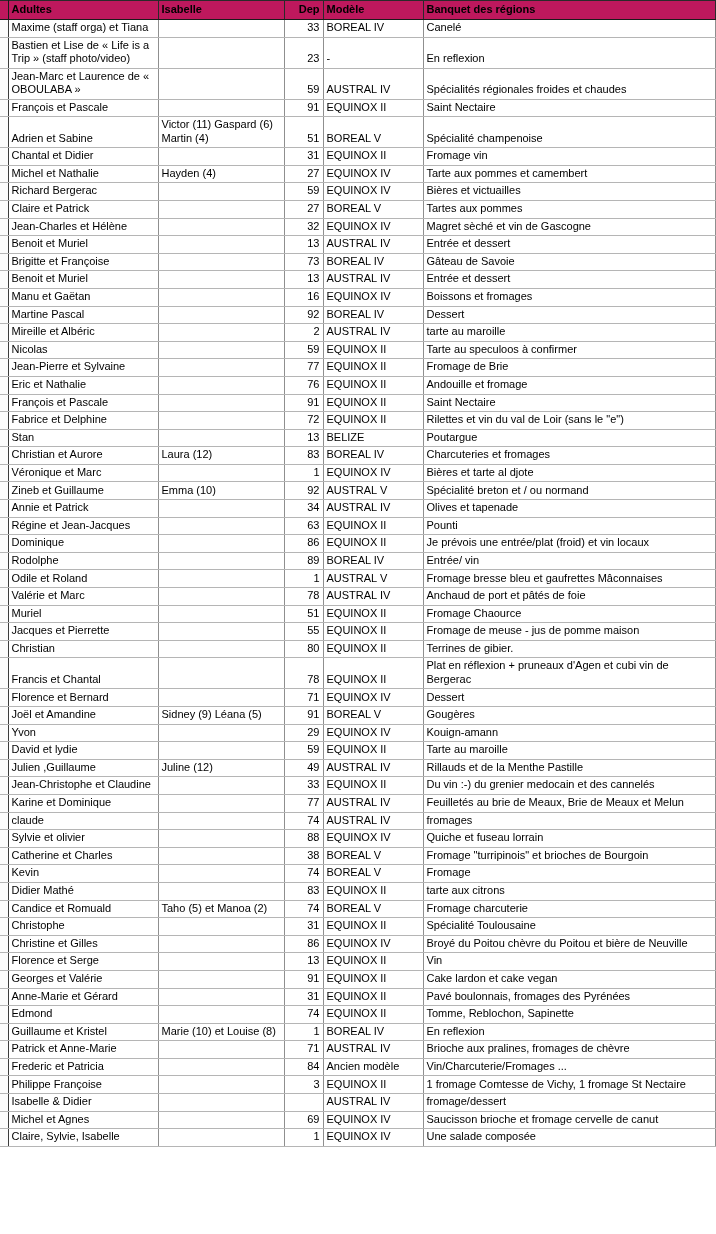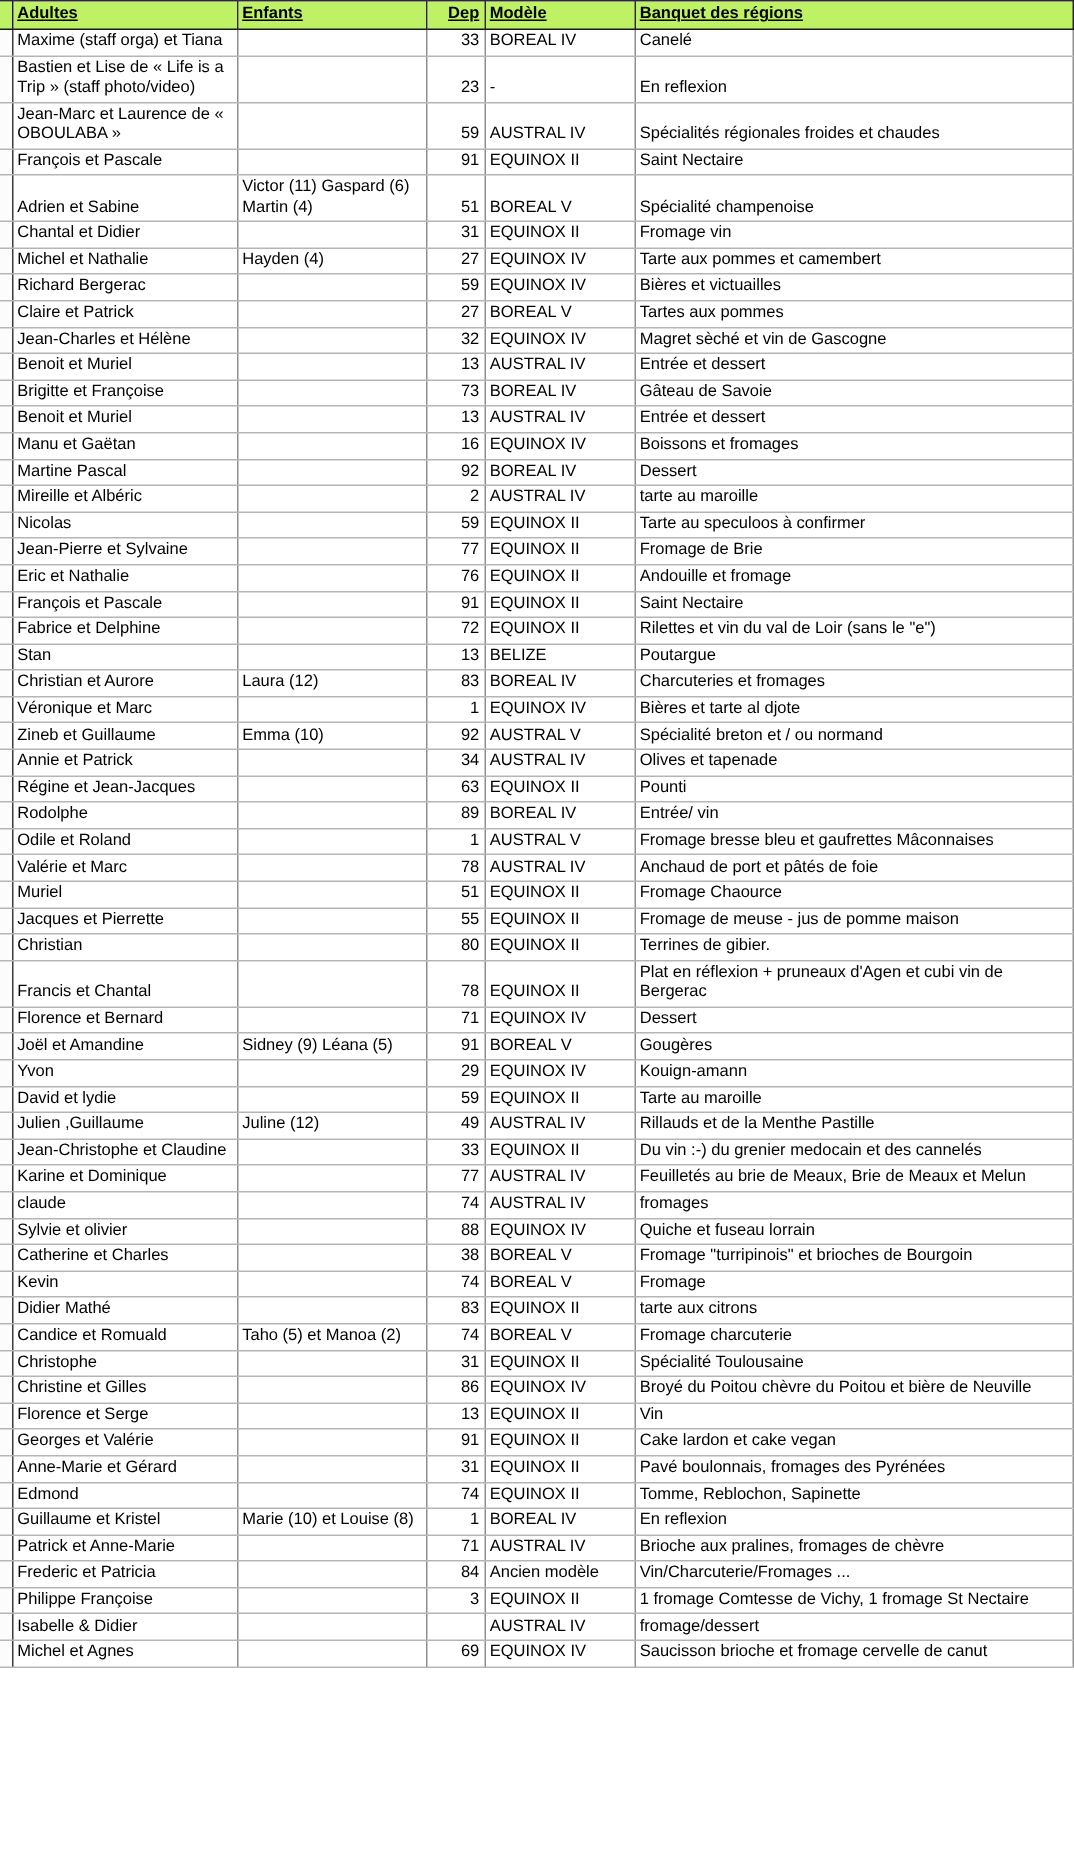--- a/index.html
+++ b/index.html
@@ -20,30 +20,29 @@
   th, td {
     box-sizing: border-box;
     font-size: 11px;
     line-height: 13.5px;
     padding: 1px 2px 2px 3px;
     vertical-align: bottom;
     overflow: hidden;
     word-wrap: break-word;
   }
   thead th {
-    background: #bef264;
+    background: #be185d;
     font-weight: bold;
     text-align: left;
     vertical-align: middle;
     border-top: 1px solid #2a2a2a;
     border-bottom: 1px solid #1a1a1a;
     border-right: 1px solid #2a2a2a;
     height: 19px;
     padding-top: 2px;
-    text-decoration: underline;
   }
   tbody td {
     border-right: 1px solid #8f8f8f;
     border-bottom: 1px solid #b5b5b5;
     height: 17.6px;
     background: #ffffff;
   }
   tbody td.col-stub {
     border-right: 1px solid #3c3c3c;
     background: #fcfcfc;
@@ -57,21 +56,21 @@
   thead th.col-stub { border-right: 1px solid #1a1a1a; }
 </style>
 </head>
 <body>
 
 <table>
   <thead>
     <tr>
         <th class="col-stub"></th>
         <th class="col-adultes">Adultes</th>
-        <th class="col-enfants">Enfants</th>
+        <th class="col-enfants">Isabelle</th>
         <th class="col-dep">Dep</th>
         <th class="col-modele">Modèle</th>
         <th class="col-banquet">Banquet des régions</th>
       </tr>
   </thead>
   <tbody>
       <tr>
         <td class="col-stub"></td>
         <td class="col-adultes">Maxime (staff orga) et Tiana</td>
         <td class="col-enfants"></td>
@@ -282,20 +281,28 @@
       <tr>
         <td class="col-stub"></td>
         <td class="col-adultes">Régine et Jean-Jacques</td>
         <td class="col-enfants"></td>
         <td class="col-dep">63</td>
         <td class="col-modele">EQUINOX II</td>
         <td class="col-banquet">Pounti</td>
       </tr>
       <tr>
         <td class="col-stub"></td>
+        <td class="col-adultes">Dominique</td>
+        <td class="col-enfants"></td>
+        <td class="col-dep">86</td>
+        <td class="col-modele">EQUINOX II</td>
+        <td class="col-banquet">Je prévois une entrée/plat (froid) et vin locaux</td>
+      </tr>
+      <tr>
+        <td class="col-stub"></td>
         <td class="col-adultes">Rodolphe</td>
         <td class="col-enfants"></td>
         <td class="col-dep">89</td>
         <td class="col-modele">BOREAL IV</td>
         <td class="col-banquet">Entrée/ vin</td>
       </tr>
       <tr>
         <td class="col-stub"></td>
         <td class="col-adultes">Odile et Roland</td>
         <td class="col-enfants"></td>
@@ -536,14 +543,22 @@
         <td class="col-banquet">fromage/dessert</td>
       </tr>
       <tr>
         <td class="col-stub"></td>
         <td class="col-adultes">Michel et Agnes</td>
         <td class="col-enfants"></td>
         <td class="col-dep">69</td>
         <td class="col-modele">EQUINOX IV</td>
         <td class="col-banquet">Saucisson brioche et fromage cervelle de canut</td>
       </tr>
+      <tr>
+        <td class="col-stub"></td>
+        <td class="col-adultes">Claire, Sylvie, Isabelle</td>
+        <td class="col-enfants"></td>
+        <td class="col-dep">1</td>
+        <td class="col-modele">EQUINOX IV</td>
+        <td class="col-banquet">Une salade composée</td>
+      </tr>
     </tbody>
 </table>
 
 </body></html>

